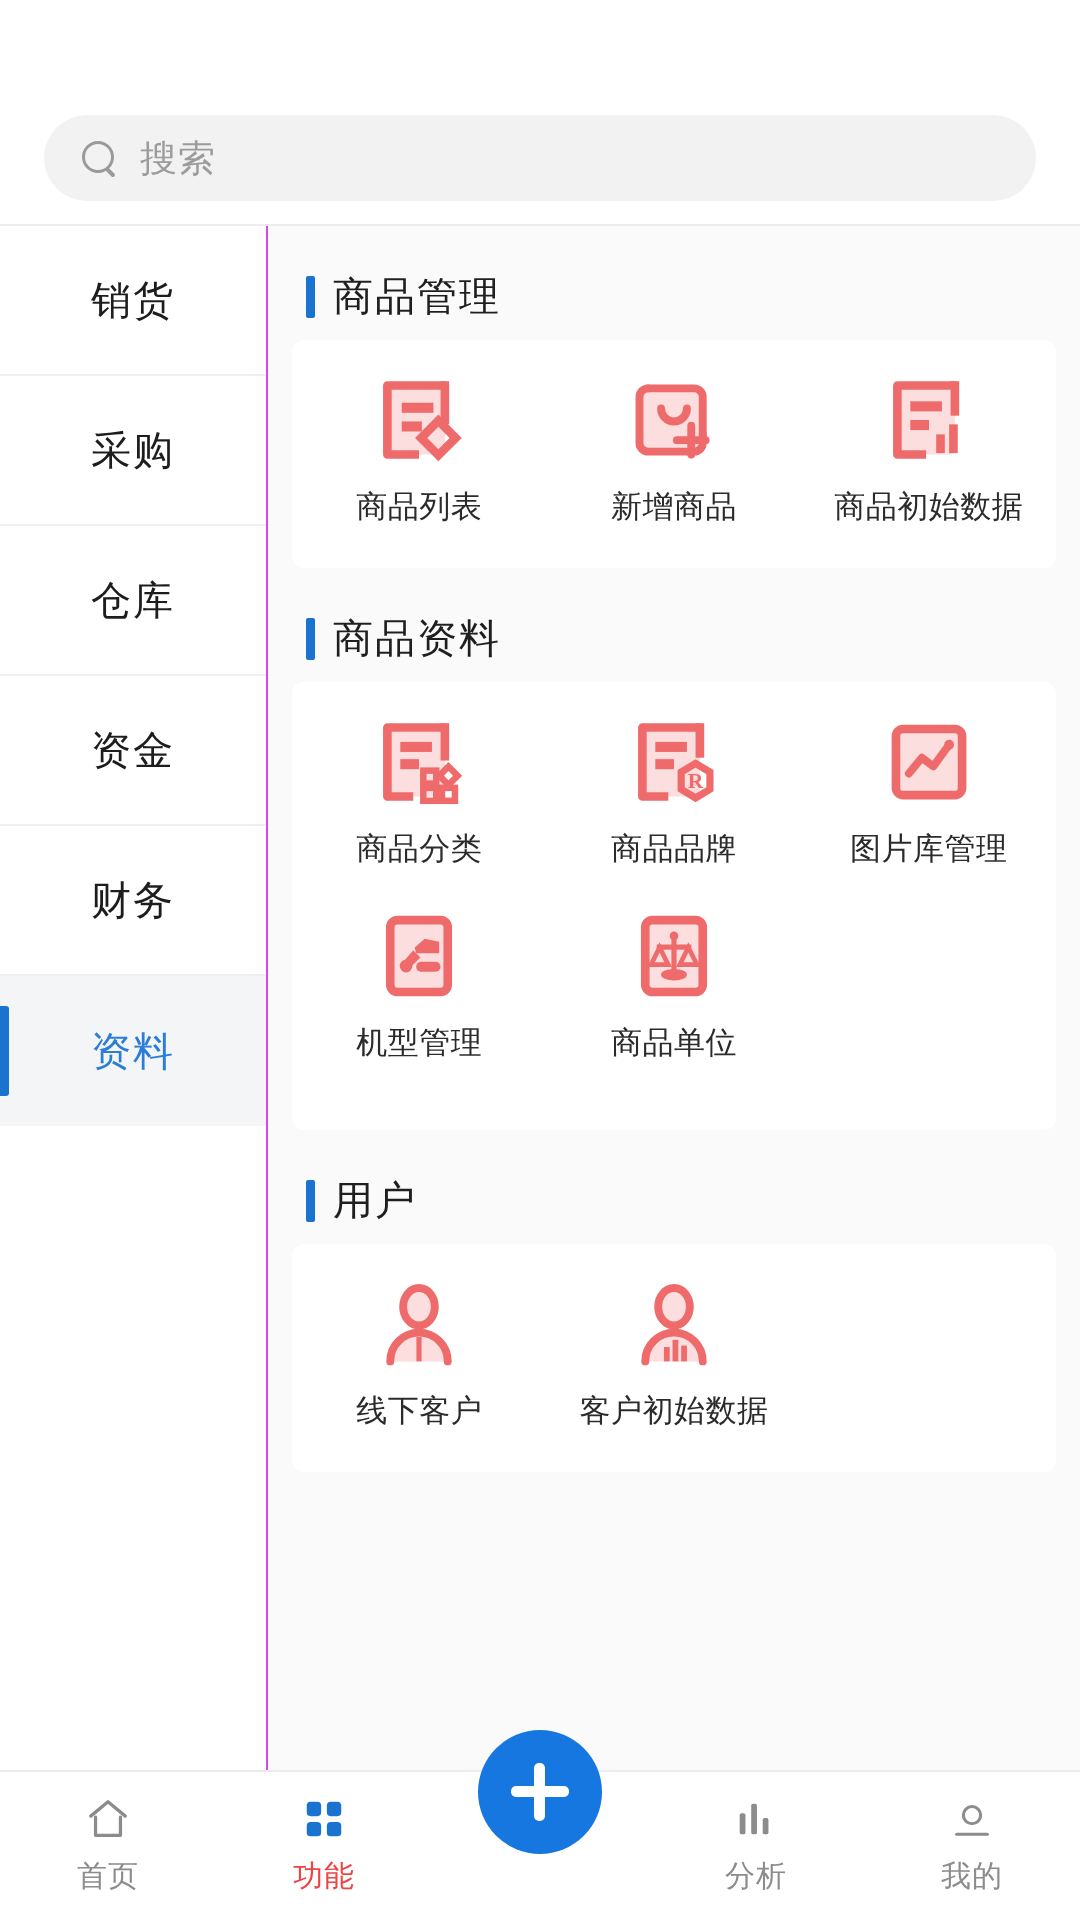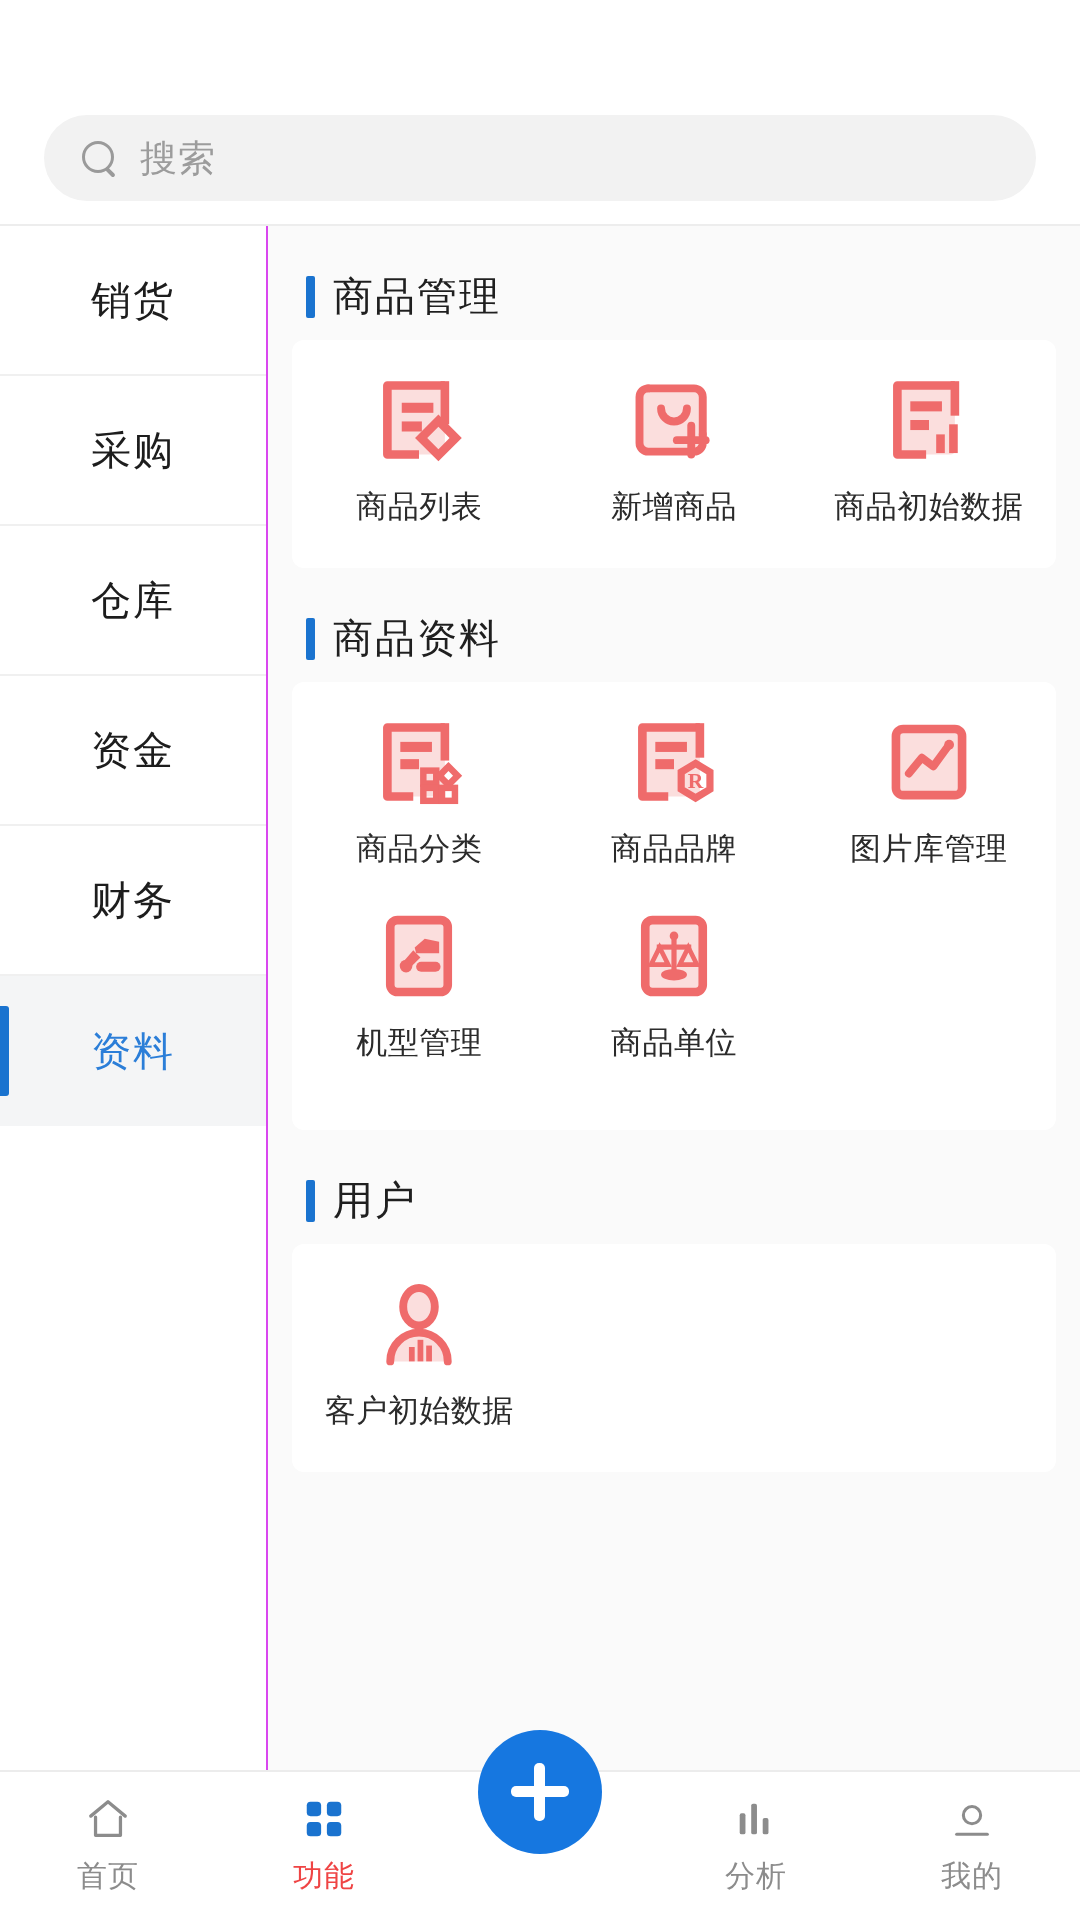--- a/index.html
+++ b/index.html
@@ -415,20 +415,28 @@
         </div>
 
         <div class="section-header">
           <span class="section-bar"></span>
           <span class="section-title">用户</span>
         </div>
 
         <div class="card">
           <div class="grid">
 
+            <div class="tile">
+              <svg class="tile-icon" viewBox="0 0 64 64">
+                <ellipse cx="32" cy="20" rx="11" ry="13" fill="#fbdedd" stroke="#ef6b6b" stroke-width="5.5"></ellipse>
+                <path d="M12 58a20 20 0 0 1 40 0" fill="#fbdedd" stroke="#ef6b6b" stroke-width="5.5" stroke-linecap="round"></path>
+                <rect x="30.2" y="41" width="3.6" height="17" fill="#ef6b6b"></rect>
+              </svg>
+              <span class="tile-label">线下客户</span>
+            </div>
 
             <div class="tile">
               <svg class="tile-icon" viewBox="0 0 64 64">
                 <ellipse cx="32" cy="20" rx="11" ry="13" fill="#fbdedd" stroke="#ef6b6b" stroke-width="5.5"></ellipse>
                 <path d="M12 58a20 20 0 0 1 40 0" fill="#fbdedd" stroke="#ef6b6b" stroke-width="5.5" stroke-linecap="round"></path>
                 <g fill="#ef6b6b">
                   <rect x="25" y="48" width="4" height="10"></rect>
                   <rect x="31" y="43" width="4" height="15"></rect>
                   <rect x="37" y="47" width="4" height="11"></rect>
                 </g>

